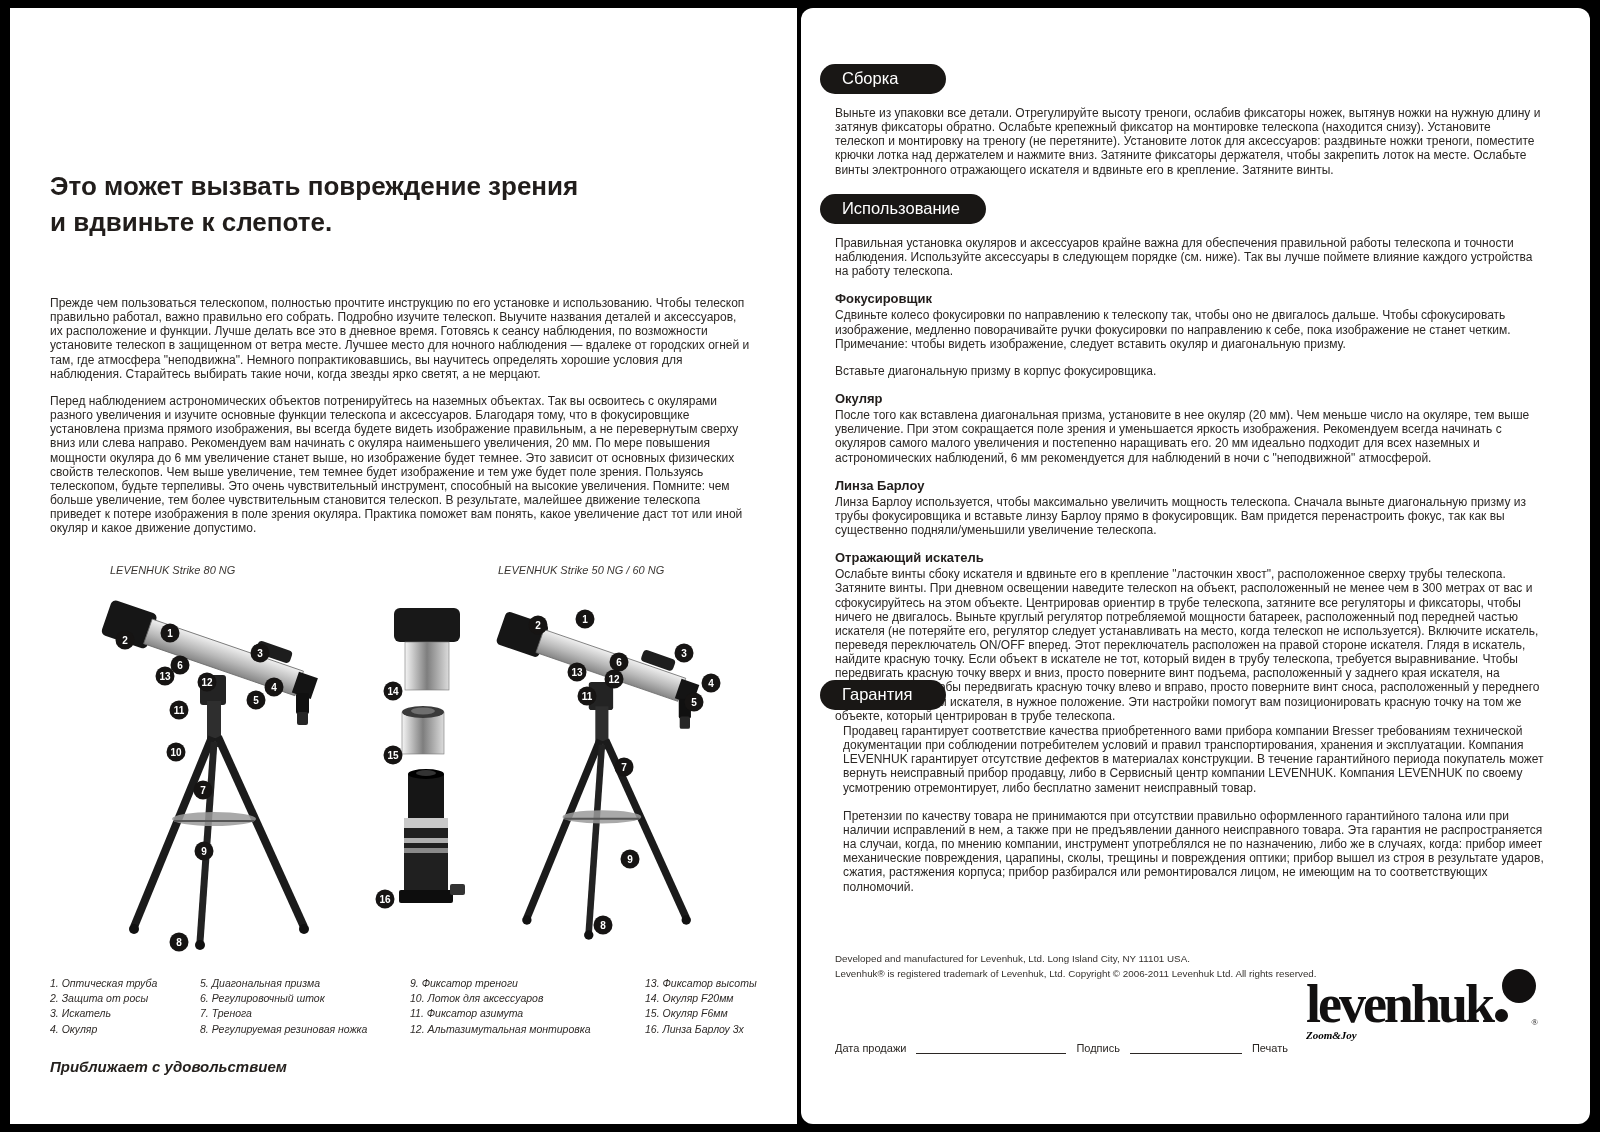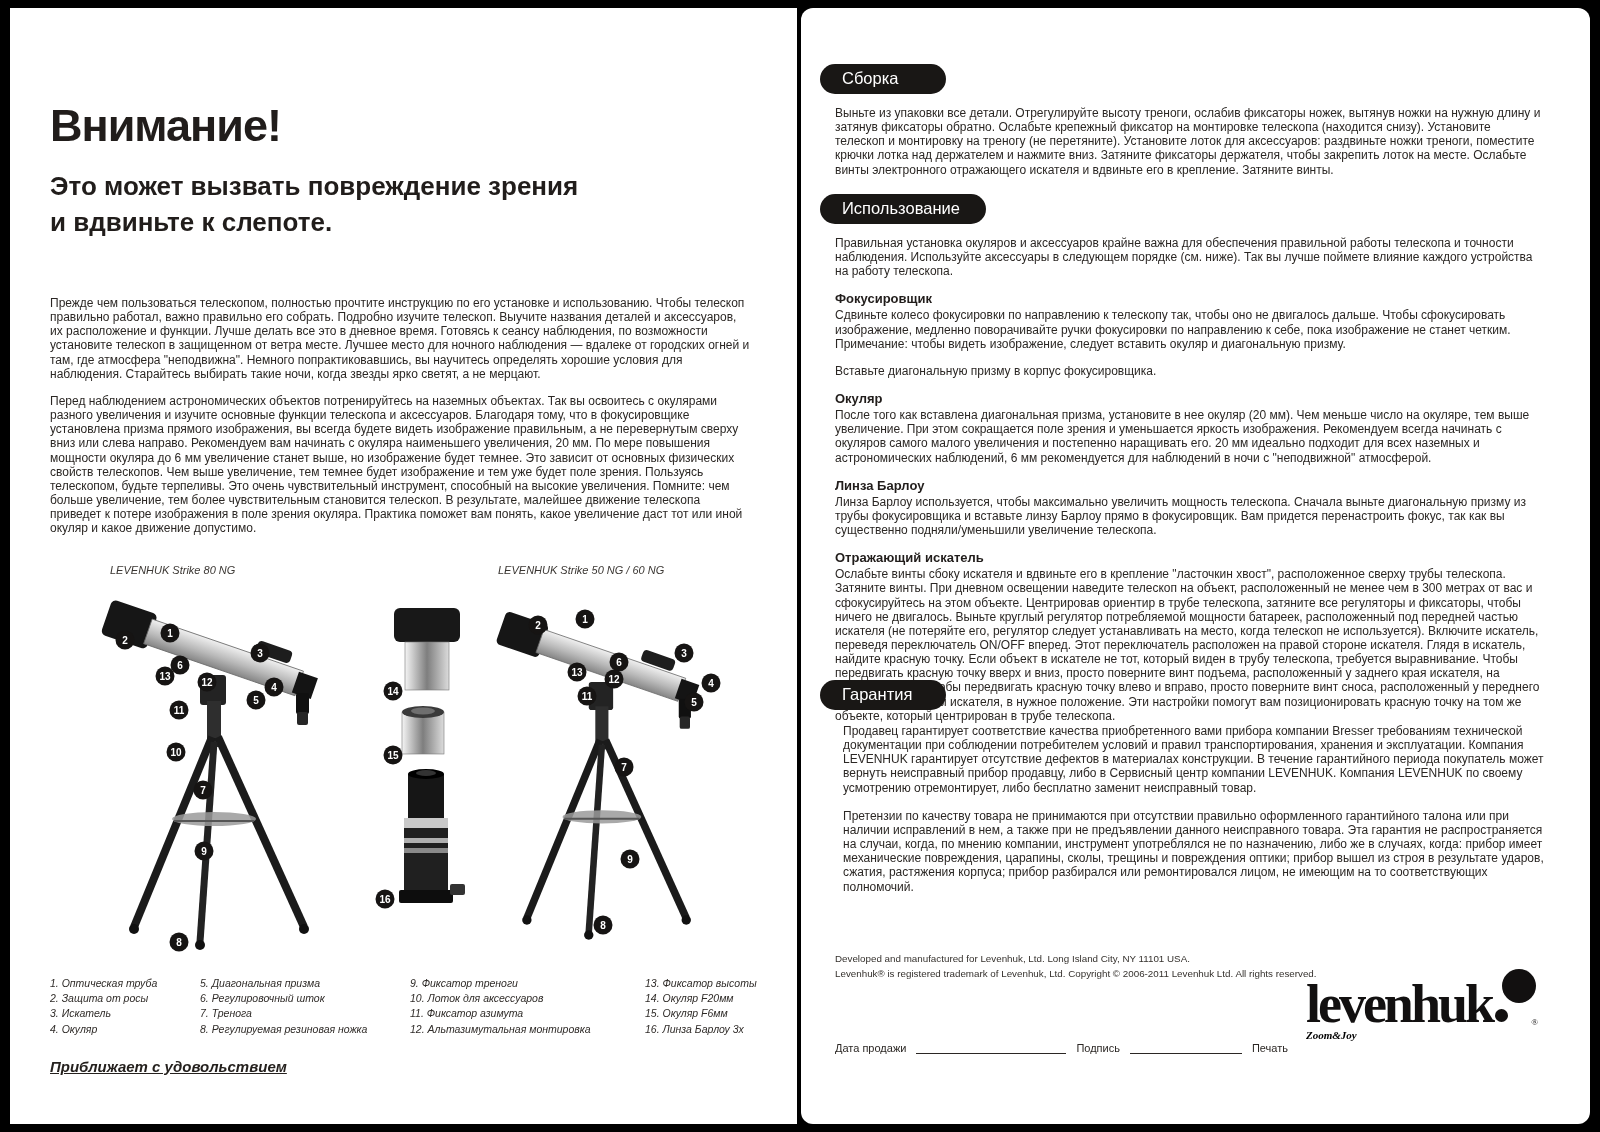--- a/index.html
+++ b/index.html
@@ -28,21 +28,21 @@
   .accessories{position:absolute;left:368px;top:52px;}
   .callout{
     position:absolute;width:19px;height:19px;border-radius:50%;background:#161413;color:#fff;
     font-size:10px;font-weight:bold;display:flex;align-items:center;justify-content:center;
     transform:translate(-50%,-50%);
   }
 
   .parts{position:absolute;left:0;top:968px;width:787px;height:70px;font-style:italic;}
   .parts-col{position:absolute;top:0;font-size:10.5px;line-height:1.45;color:#2f2b28;}
   .pc1{left:40px;} .pc2{left:190px;} .pc3{left:400px;} .pc4{left:635px;}
-  .tagline{position:absolute;left:40px;top:1050px;font-size:15px;font-weight:bold;font-style:italic;color:#25211e;text-decoration:underline;}
+  .tagline{position:absolute;left:40px;top:1050px;font-size:15px;font-weight:bold;font-style:italic;color:#25211e;}
 
   
   .sec{position:absolute;left:0;width:760px;}
   .sec-assembly{top:56px;}
   .sec-usage{top:186px;}
   .sec-warranty{top:672px;}
   .pill{
     display:inline-block;margin-left:19px;background:#191715;color:#fff;
     font-size:16.5px;padding:5px 26px 6px 22px;border-radius:17px;min-width:78px;
   }
@@ -66,21 +66,20 @@
   .reg{position:absolute;right:0;top:44px;font-size:9px;color:#121010;}
   .logo-tagline{font-size:11px;font-weight:bold;font-style:italic;margin-top:-6px;padding-right:14px;color:#000000;}
 </style>
 </head>
 <body>
 
 <div class="sheet">
 
   <div class="page page-left">
 
-    <h1 class="warn-title">Внимание!</h1>
 
     <div class="warn-sub">
 
         <div>Это может вызвать повреждение зрения</div>
         <div>и вдвиньте к слепоте.</div>
       </div>
 
     <div class="intro">
 
     <p class="body-text">Прежде чем пользоваться телескопом, полностью прочтите инструкцию по его установке и использованию. Чтобы телескоп правильно работал, важно правильно его собрать. Подробно изучите телескоп. Выучите названия деталей и аксессуаров, их расположение и функции. Лучше делать все это в дневное время. Готовясь к сеансу наблюдения, по возможности установите телескоп в защищенном от ветра месте. Лучшее место для ночного наблюдения — вдалеке от городских огней и там, где атмосфера "неподвижна". Немного попрактиковавшись, вы научитесь определять хорошие условия для наблюдения. Старайтесь выбирать такие ночи, когда звезды ярко светят, а не мерцают.</p>

